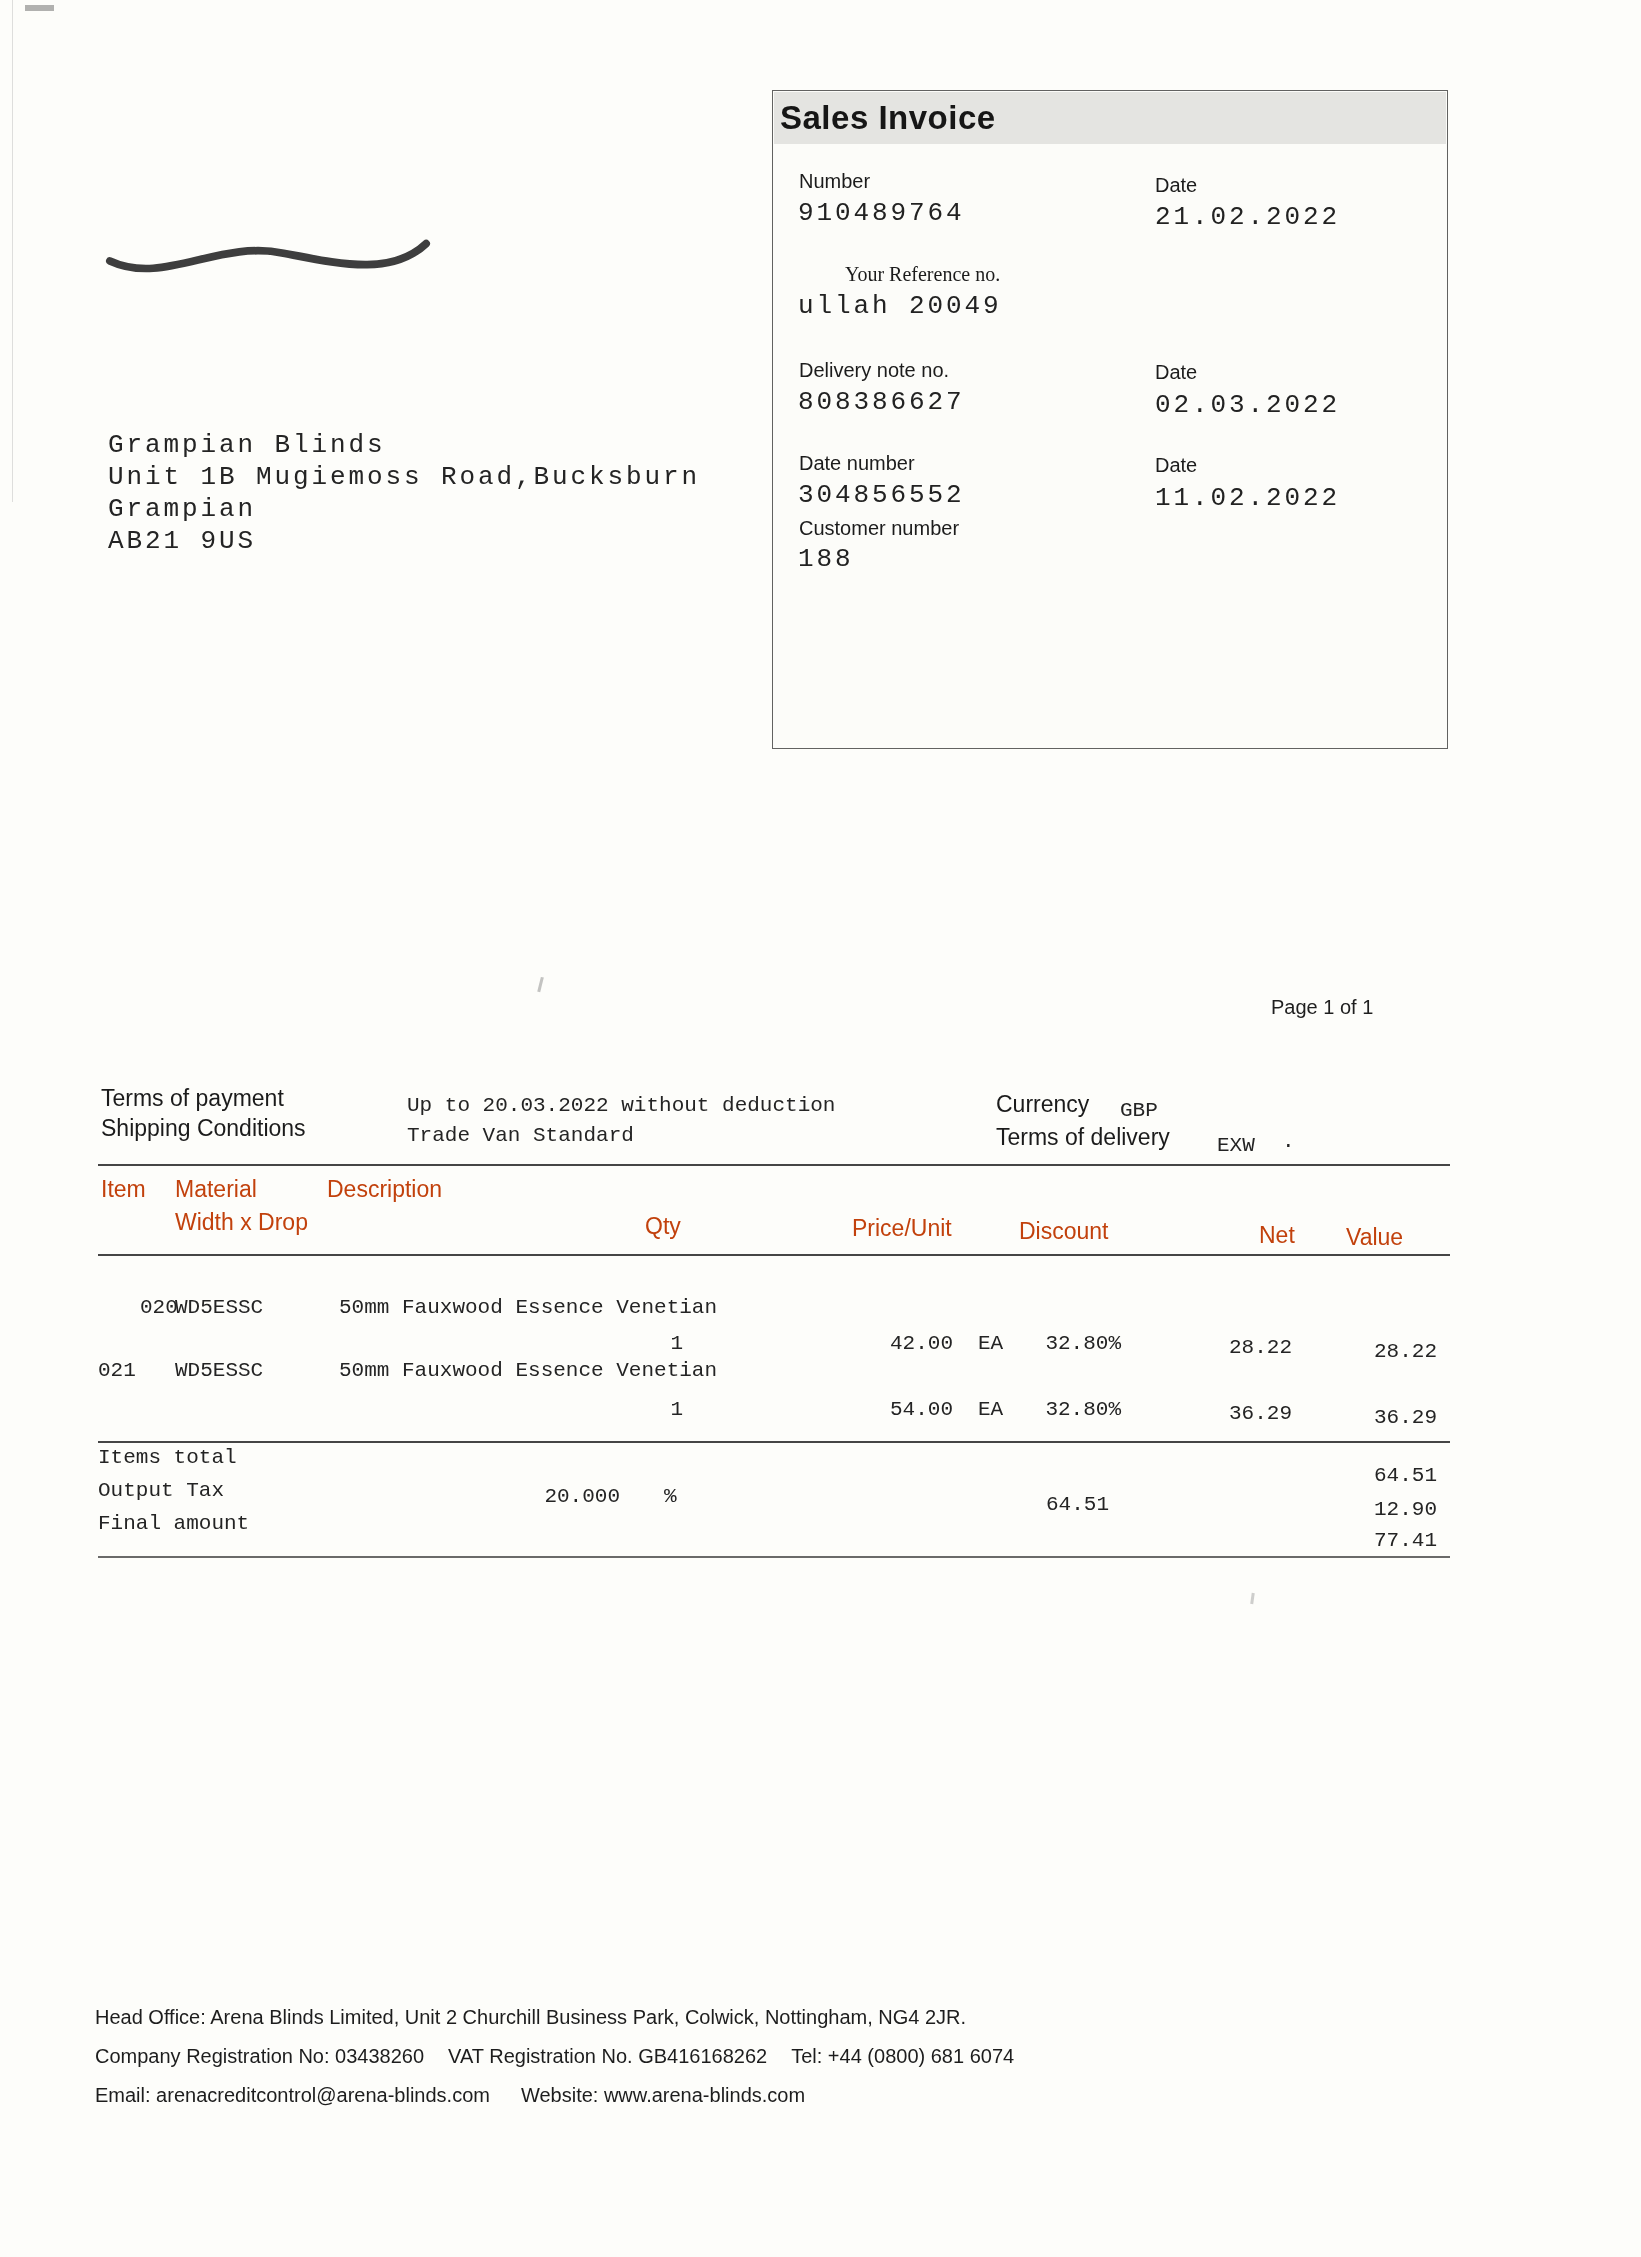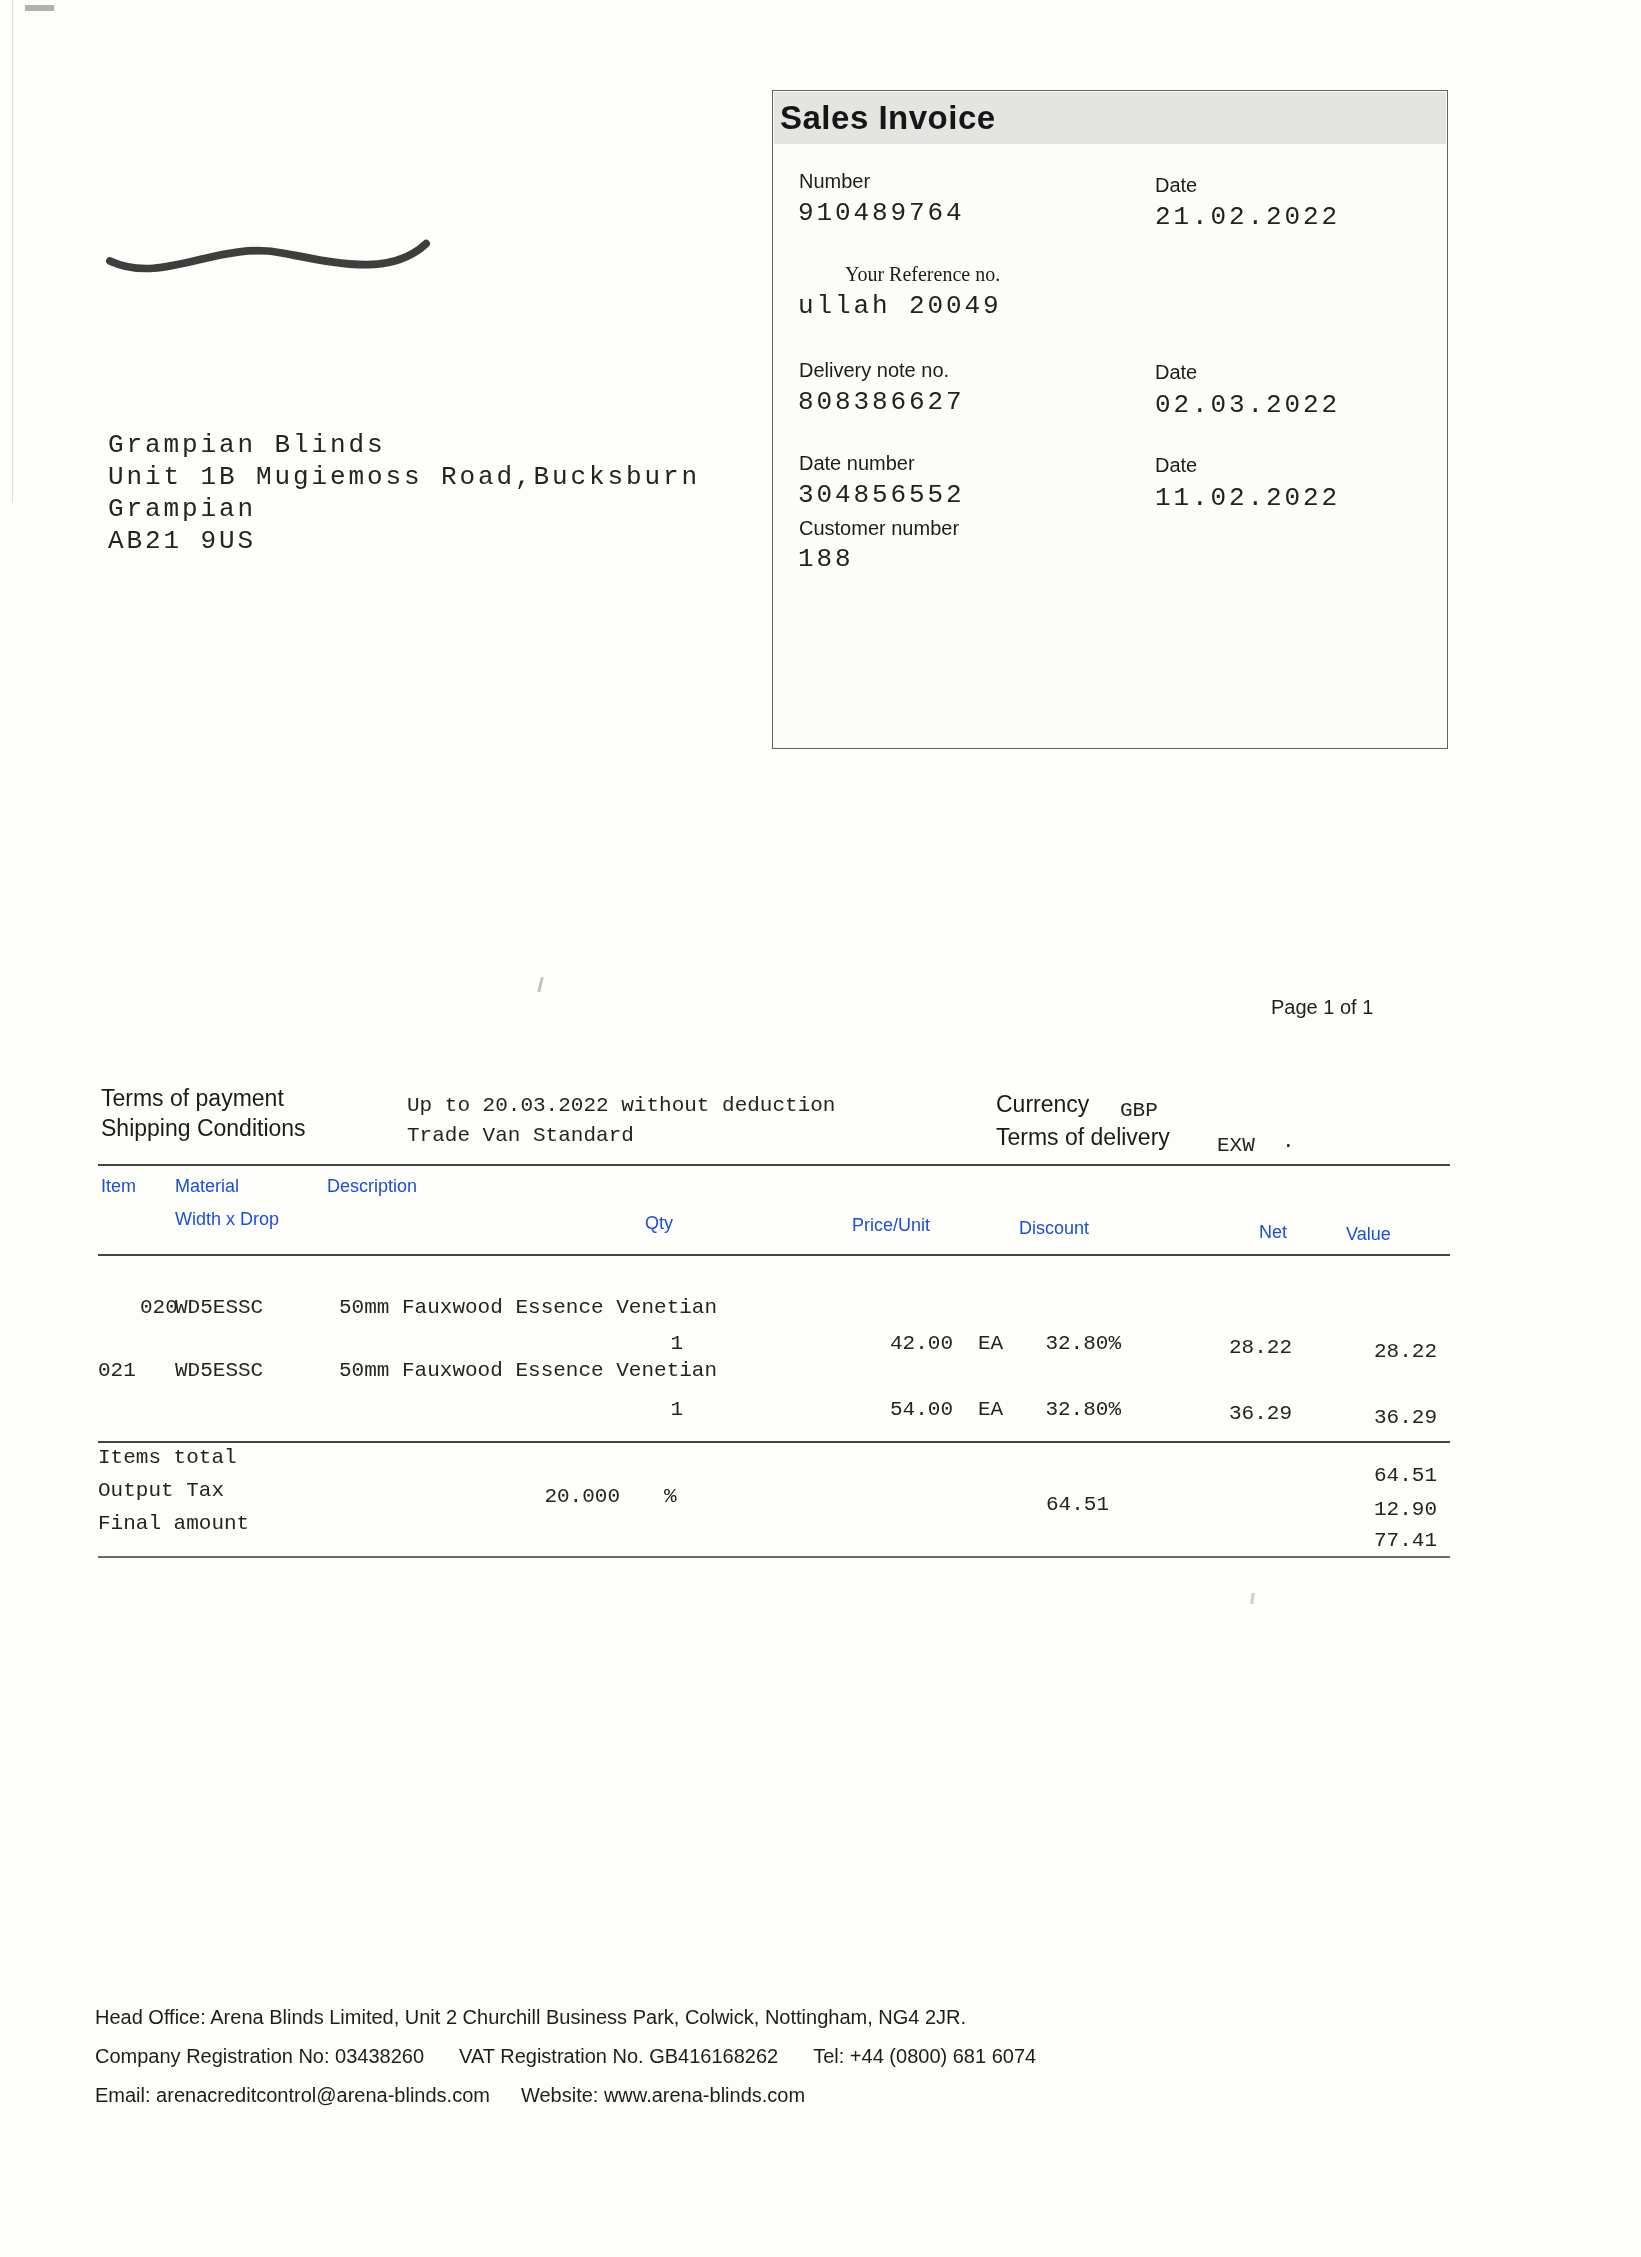--- a/index.html
+++ b/index.html
@@ -26,21 +26,21 @@
   .box-value{font-size:26px;letter-spacing:2.9px;color:#222;}
 
   
   .addr-line{font-size:26px;letter-spacing:2.9px;line-height:32px;color:#242424;}
 
   
   .terms-label{font-size:23px;color:#1b1b1b;}
   .terms-value{font-size:21px;color:#242424;}
 
   
-  .th{font-size:18px;color:#1d4ed8;}
+  .th{font-size:23px;color:#c2410c;}
   .td{font-size:21px;color:#242424;}
   .ra{text-align:right;}
   .rule{height:1.9px;background:#454545;}
 
   
   .footer-line{font-size:20px;color:#1d1d1d;}
   .fgroup{display:flex;}
 
   
   .artifact{background:#555;opacity:.45;}
@@ -151,21 +151,21 @@
   <div class="abs mono td" style="left:98px;top:1479px;">Output Tax</div>
   <div class="abs mono td ra" style="left:502px;top:1485px;width:118px;">20.000</div>
   <div class="abs mono td" style="left:664px;top:1485px;">%</div>
   <div class="abs mono td ra" style="left:985px;top:1493px;width:124px;">64.51</div>
   <div class="abs mono td ra" style="left:1303px;top:1498px;width:134px;">12.90</div>
 
   <div class="abs mono td" style="left:98px;top:1512px;">Final amount</div>
   <div class="abs mono td ra" style="left:1303px;top:1529px;width:134px;">77.41</div>
 
   <div class="abs sans footer-line" style="left:95px;top:2006px;">Head Office: Arena Blinds Limited, Unit 2 Churchill Business Park, Colwick, Nottingham, NG4 2JR.</div>
-  <div class="abs fgroup" style="left:95px;top:2045px;gap:35px;">
+  <div class="abs fgroup" style="left:95px;top:2045px;gap:24px;">
     <span class="sans footer-line">Company Registration No: 03438260</span>
     <span class="sans footer-line">VAT Registration No. GB416168262</span>
     <span class="sans footer-line">Tel: +44 (0800) 681 6074</span>
   </div>
   <div class="abs fgroup" style="left:95px;top:2084px;gap:31px;">
     <span class="sans footer-line">Email: arenacreditcontrol@arena-blinds.com</span>
     <span class="sans footer-line">Website: www.arena-blinds.com</span>
   </div>
 
 </div>

